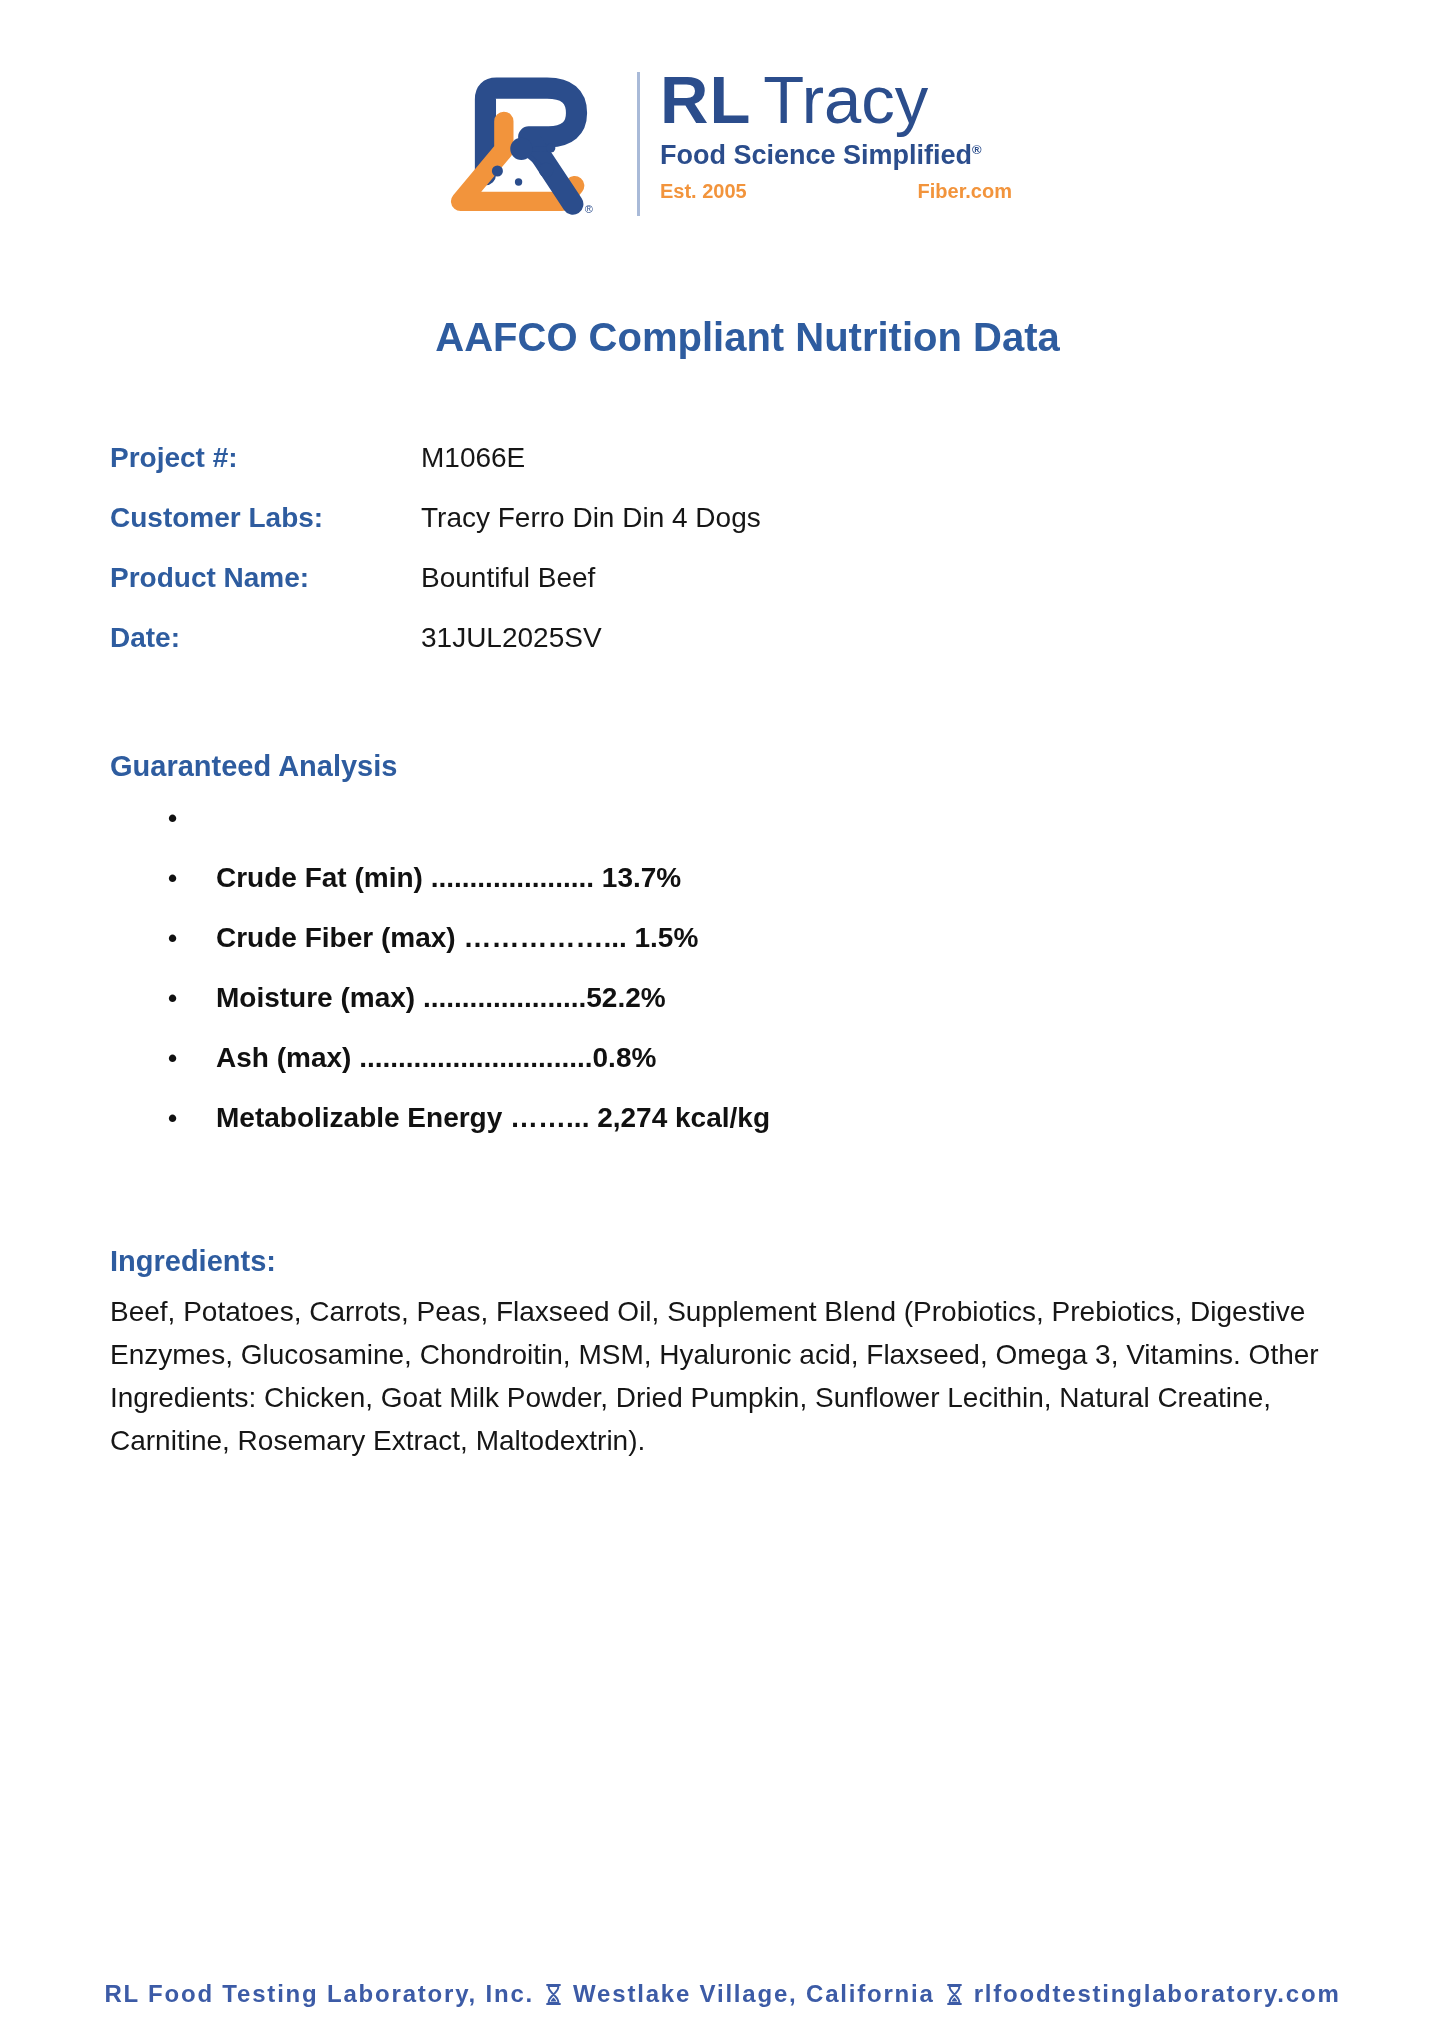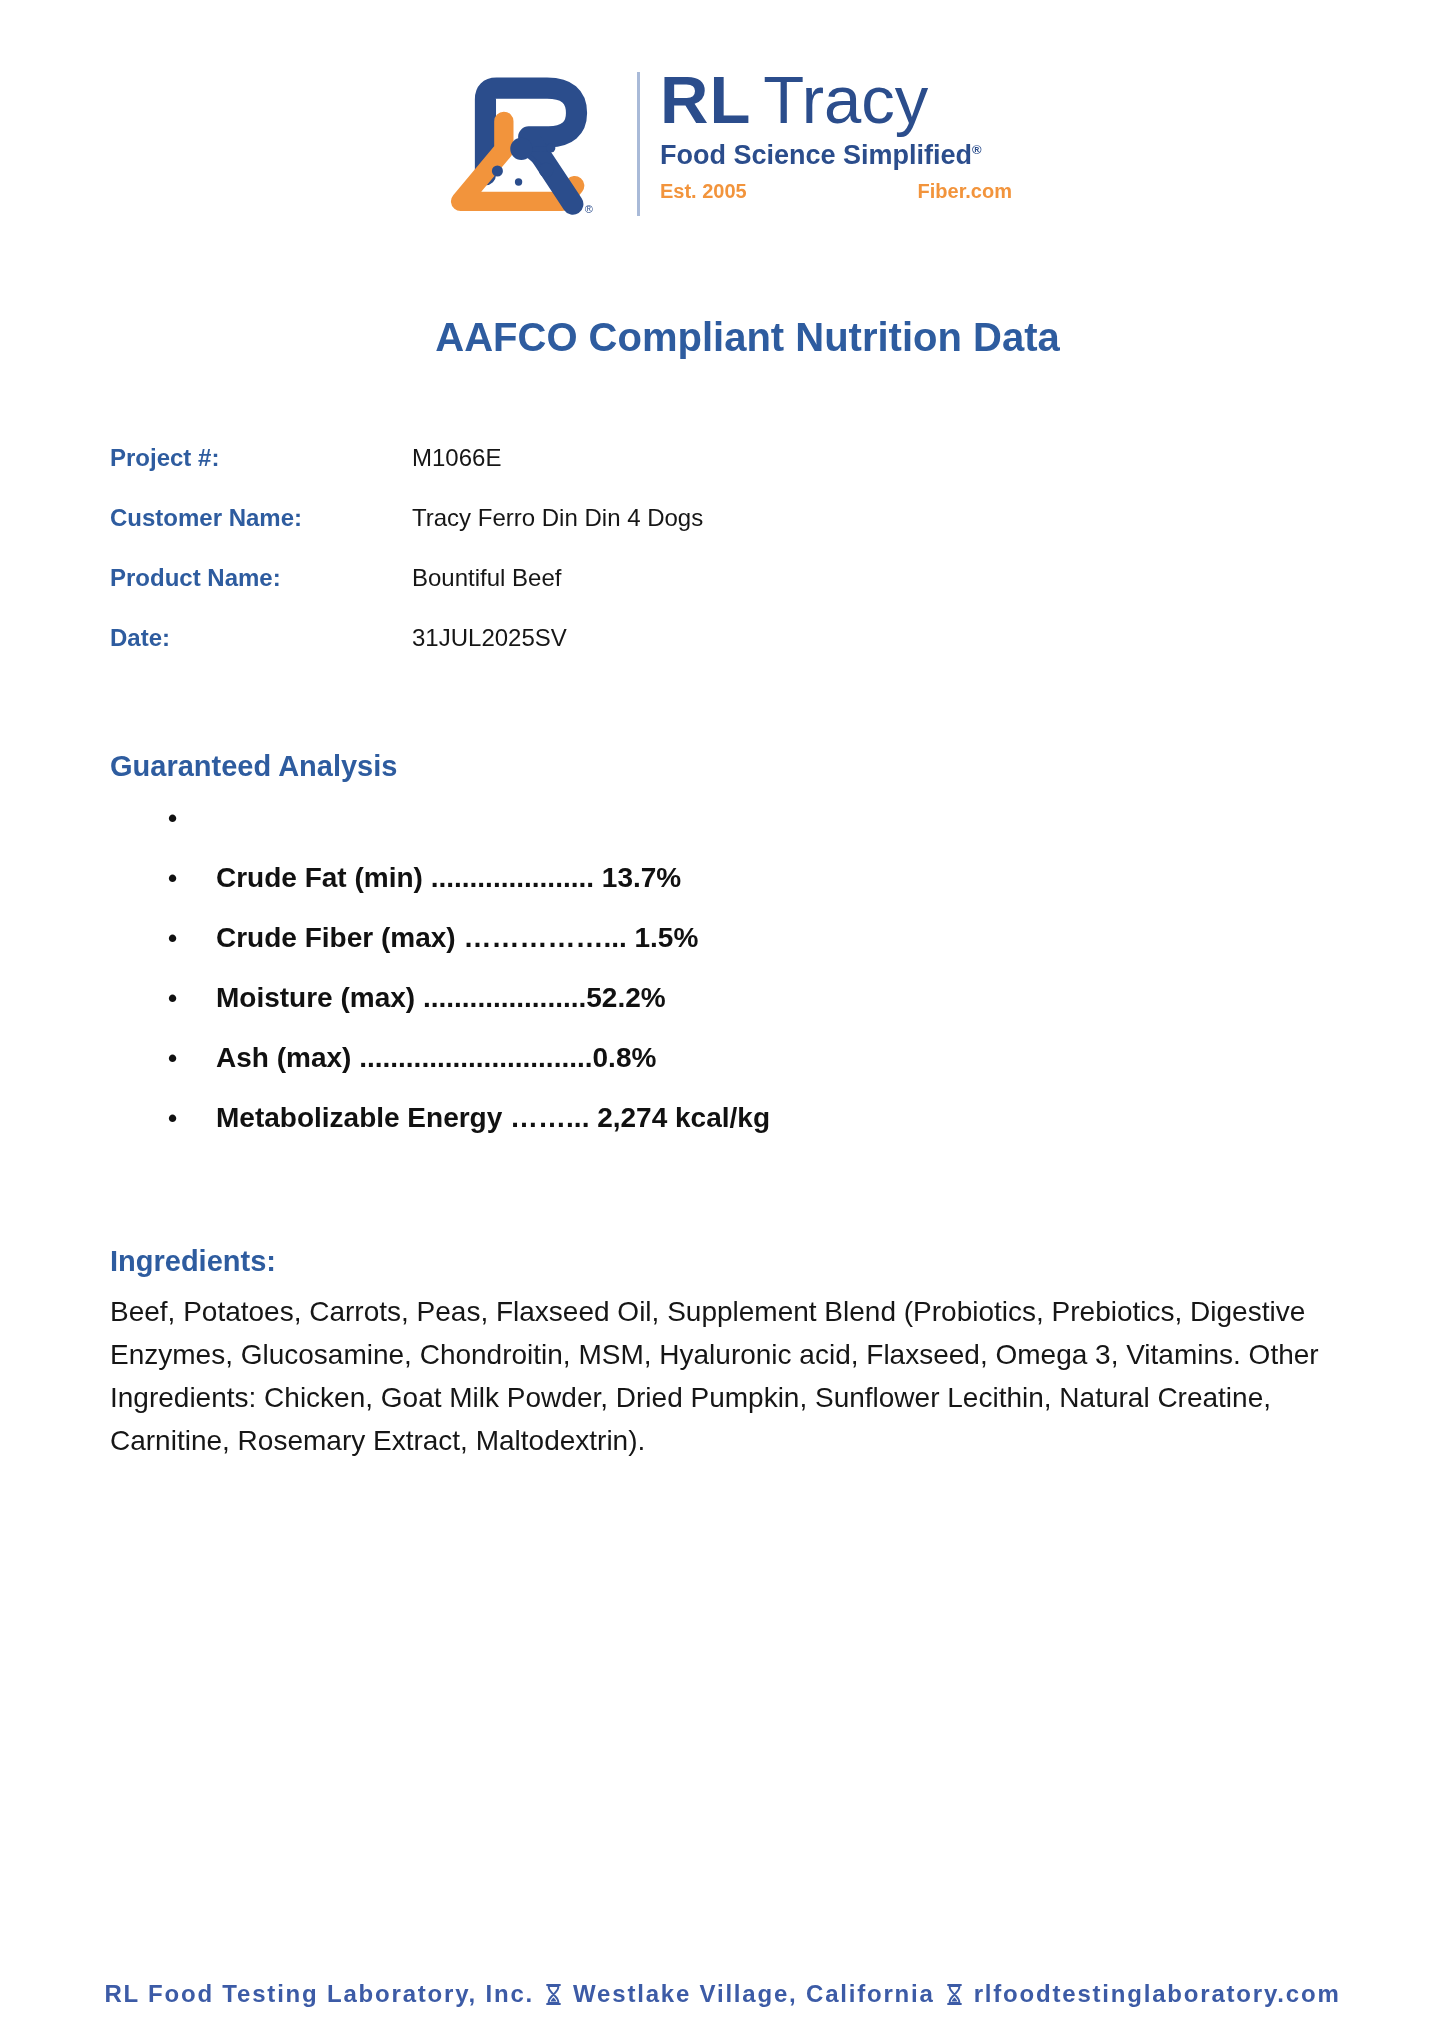--- a/index.html
+++ b/index.html
@@ -37,21 +37,21 @@
 
   
   .title {
     position:absolute; top:298px; left:8px; width:100%;
     margin:17px; text-align:center;
     font-size:40px; font-weight:700; color:#2e5c9f;
   }
 
   
   .info { position:absolute; top:444px; left:110px; }
-  .info-row { display:flex; margin-bottom:32px; font-size:24px; line-height:28px; }
+  .info-row { display:flex; margin-bottom:32px; font-size:28px; line-height:28px;gap:9px; }
   .info-label { width:302px; font-weight:700; color:#2e5c9f; }
   .info-value { color:#161616; }
 
   
   .ga-heading {
     position:absolute; top:750px; left:110px; margin:0;
     font-size:29px; font-weight:700; color:#2e5c9f;
   }
   .ga-list {
     position:absolute; top:804px; left:168px; margin:0; padding:0; list-style:none;
@@ -123,21 +123,21 @@
   </header>
 
   <h1 class="title">AAFCO Compliant Nutrition Data</h1>
 
   <section class="info">
     <div class="info-row">
       <span class="info-label">Project #:</span>
       <span class="info-value">M1066E</span>
     </div>
     <div class="info-row">
-      <span class="info-label">Customer Name:</span>
+      <span class="info-label">Customer Labs:</span>
       <span class="info-value">Tracy Ferro Din Din 4 Dogs</span>
     </div>
     <div class="info-row">
       <span class="info-label">Product Name:</span>
       <span class="info-value">Bountiful Beef</span>
     </div>
     <div class="info-row">
       <span class="info-label">Date:</span>
       <span class="info-value">31JUL2025SV</span>
     </div>

